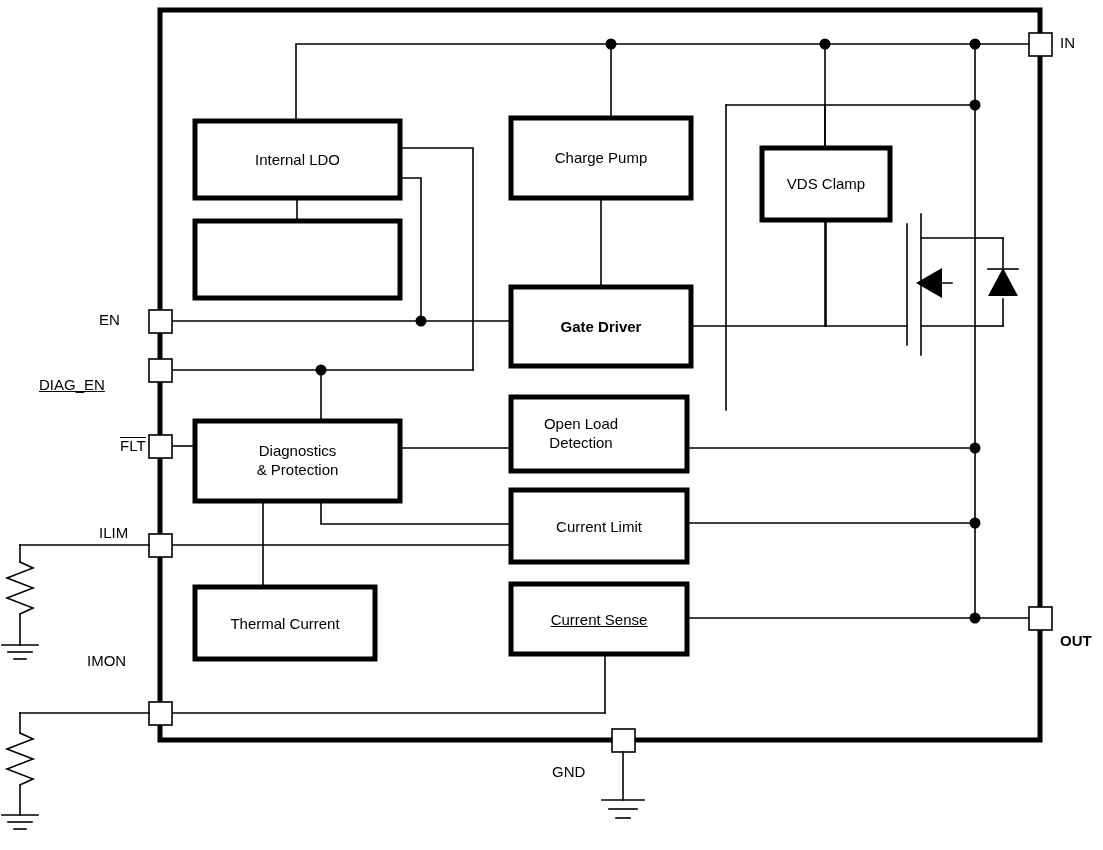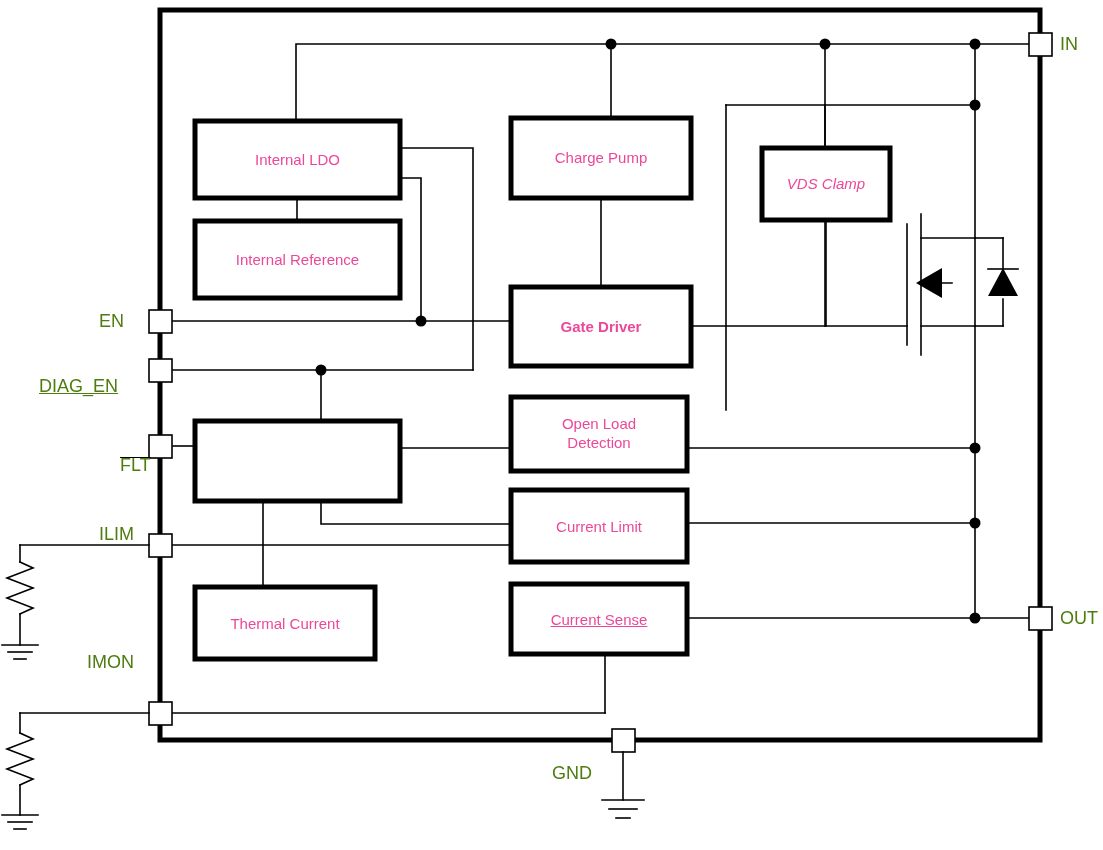--- a/index.html
+++ b/index.html
@@ -1,23 +1,23 @@
 <!DOCTYPE html>
 <html><head>
 <meta charset="utf-8">
 <style>
   html,body{margin:0;padding:0;background:#ffffff;}
   #canvas{position:relative;width:1103px;height:850px;background:#fff;
           font-family:"Liberation Sans", sans-serif;}
   svg{position:absolute;top:0;left:0;width:1103px;height:850px;}
-  .lbl{position:absolute;font-family:"Liberation Sans",sans-serif;font-size:18px;color:#4d7c0f;
+  .lbl{position:absolute;font-family:"Liberation Sans",sans-serif;font-size:15px;color:#000000;
        white-space:nowrap;}
-  .blk-lbl{position:absolute;font-family:"Liberation Sans",sans-serif;font-size:15px;color:#ec4899;
+  .blk-lbl{position:absolute;font-family:"Liberation Sans",sans-serif;font-size:15px;color:#000000;
        text-align:center;white-space:pre-line;line-height:19px;}
-  .ovl{border-top:1.6px solid #000;padding-top:0px;display:inline-block;line-height:15px;margin-top:20px;}
+  .ovl{border-top:1.6px solid #000;padding-top:0px;display:inline-block;line-height:15px;}
 </style>
 </head>
 <body>
 
 <div id="canvas">
 
   <svg viewBox="0 0 1103 850" xmlns="http://www.w3.org/2000/svg">
     <g stroke="#000" fill="none" stroke-linecap="square">
 
       <rect x="160" y="10" width="880" height="730" stroke-width="5" fill="none"></rect>
@@ -187,32 +187,33 @@
         <rect x="195" y="421" width="205" height="80"></rect>
         <rect x="511" y="397" width="176" height="74"></rect>
         <rect x="511" y="490" width="176" height="72"></rect>
         <rect x="511" y="584" width="176" height="70"></rect>
         <rect x="195" y="587" width="180" height="72"></rect>
       </g>
     </g>
   </svg>
 
   <div class="blk-lbl" style="left:195px;top:150px;width:205px;">Internal LDO</div>
-  <div class="blk-lbl" style="left:195px;top:250px;width:205px;">Internal Reference</div>
   <div class="blk-lbl" style="left:511px;top:148px;width:180px;text-align:center;">Charge Pump</div>
-  <div class="blk-lbl" style="left:762px;top:174px;width:128px;font-style:italic;">VDS Clamp</div>
+  <div class="blk-lbl" style="left:762px;top:174px;width:128px;">VDS Clamp</div>
   <div class="blk-lbl" style="left:511px;top:317px;width:180px;font-weight:bold;">Gate Driver</div>
-  <div class="blk-lbl" style="left:511px;top:414px;width:176px;">Open Load
+  <div class="blk-lbl" style="left:195px;top:441px;width:205px;">Diagnostics
+&amp; Protection</div>
+  <div class="blk-lbl" style="left:493px;top:414px;width:176px;">Open Load
 Detection</div>
   <div class="blk-lbl" style="left:511px;top:517px;width:176px;">Current Limit</div>
   <div class="blk-lbl" style="left:511px;top:610px;width:176px;text-decoration:underline;">Current Sense</div>
   <div class="blk-lbl" style="left:195px;top:614px;width:180px;">Thermal Current</div>
 
   <div class="lbl" style="left:1060px;top:34px;">IN</div>
-  <div class="lbl" style="left:1060px;top:608px;">OUT</div>
+  <div class="lbl" style="left:1060px;top:632px;font-weight:bold;">OUT</div>
   <div class="lbl" style="left:99px;top:311px;">EN</div>
   <div class="lbl" style="left:39px;top:376px;text-decoration:underline;">DIAG_EN</div>
   <div class="lbl" style="left:120px;top:437px;"><span class="ovl">FLT</span></div>
   <div class="lbl" style="left:99px;top:524px;text-align:right;">ILIM</div>
   <div class="lbl" style="left:87px;top:652px;">IMON</div>
   <div class="lbl" style="left:552px;top:763px;">GND</div>
 
 </div>
 
 </body></html>

